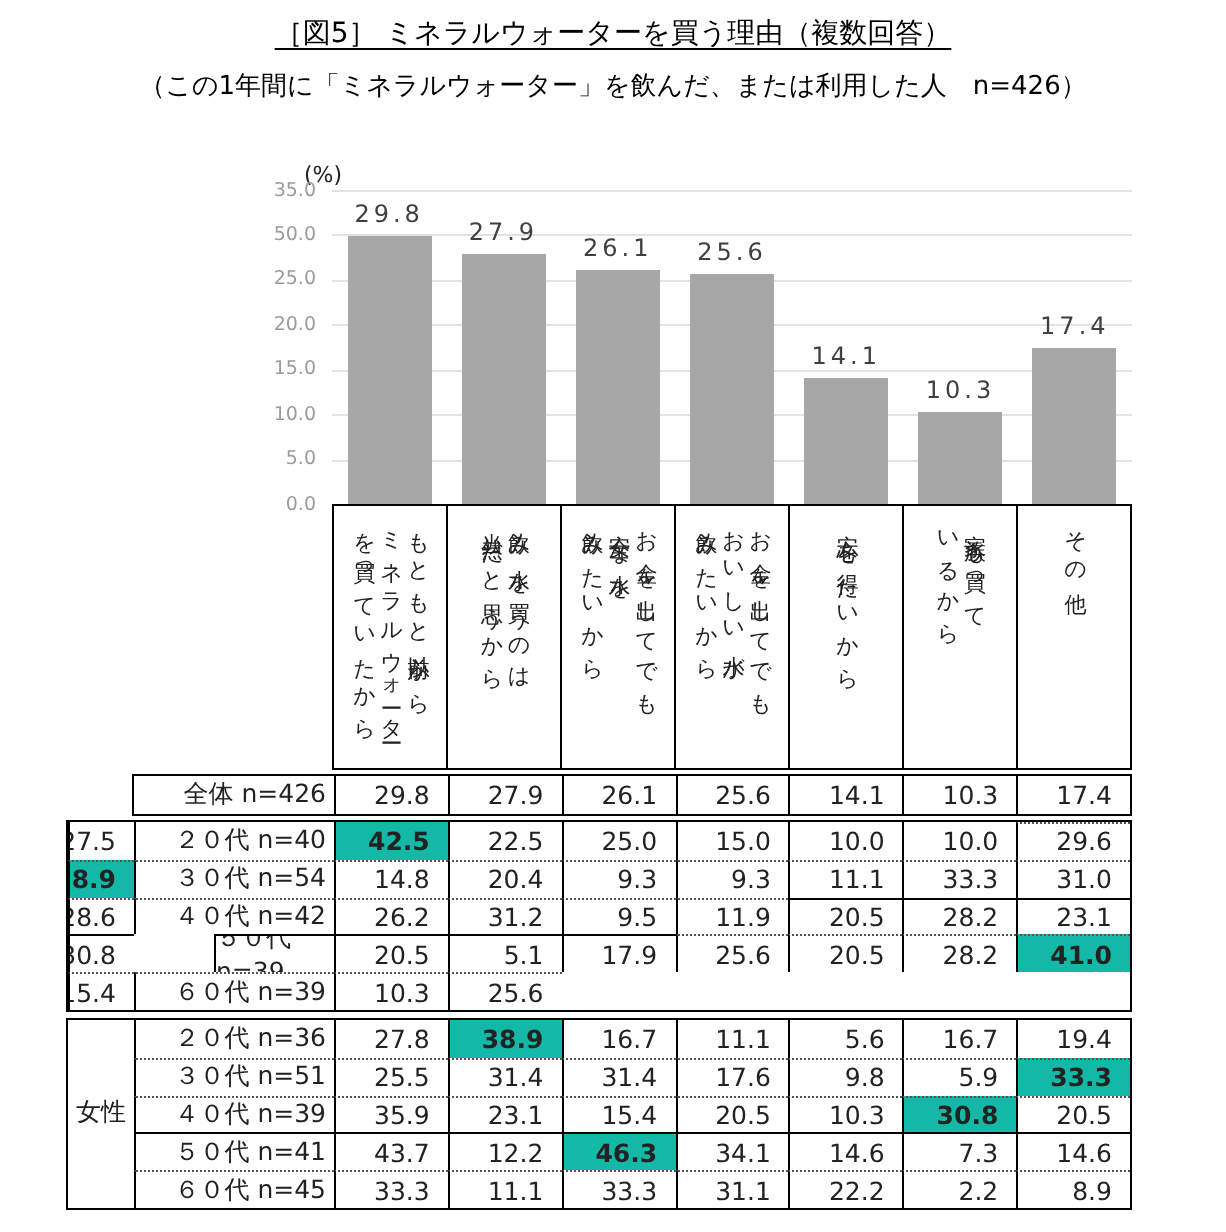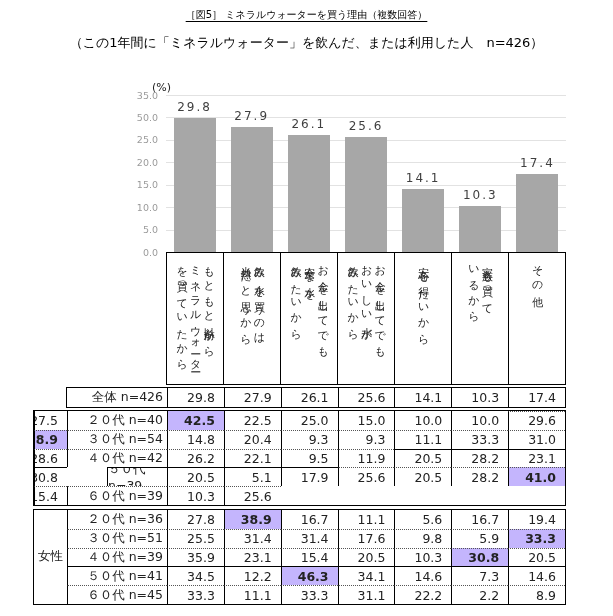--- a/index.html
+++ b/index.html
@@ -7,21 +7,21 @@
   .page {
     position: relative;
     width: 613px; height: 616px;
     background: #fff;
     font-family: "DejaVu Sans", "Liberation Sans", sans-serif;
     color: #000;
     overflow: hidden;
   }
   .title {
     position: absolute; top: 8px; left: 0; width: 613px;
-    text-align: center; font-size: 10px;
+    text-align: center; font-size: 14px;
     text-decoration: underline;
     text-underline-offset: 3px;
   }
   .subtitle {
     position: absolute; top: 34px; left: 0; width: 613px;
     text-align: center; font-size: 13px;
   }
   .unit-label {
     position: absolute; top: 81px; left: 152px;
     font-size: 11px; color: #222;
@@ -70,21 +70,21 @@
   .tbl { position: absolute; display: grid; border: 1.5px solid #000; }
   .tbl .cell {
     font-size: 12.5px; color: #222;
     display: flex; align-items: center;
     overflow: hidden;
   }
   .cell.vline { border-left: 1px solid #000; }
   .cell.value { justify-content: flex-end; padding-right: 9px; }
   .cell.rowlab { justify-content: flex-end; padding-right: 4px; }
   .cell.group { justify-content: center; }
-  .cell.hl { background: #c4b5fd; font-weight: bold; }
+  .cell.hl { background: #14b8a6; font-weight: bold; }
   .cell.sep-dotted { border-top: 1px dotted #555; }
   .cell.sep-solid  { border-top: 1px solid #000; }
   .tbl-total { left: 66px; top: 387px; width: 500px; grid-template-columns: 100px repeat(7, 1fr); grid-template-rows: 19px; }
   .tbl-block { left: 33px; width: 533px; grid-template-columns: 33px 100px repeat(7, 1fr); grid-template-rows: repeat(5, 18.8px); }
   .tbl-male   { top: 410px; }
   .tbl-female { top: 509px; }
 </style>
 </head>
 <body>
 
@@ -185,21 +185,21 @@
       <div class="cell value vline sep-dotted">14.8</div>
       <div class="cell value vline sep-dotted">20.4</div>
       <div class="cell value vline sep-dotted">9.3</div>
       <div class="cell value vline sep-dotted">9.3</div>
       <div class="cell value vline sep-dotted">11.1</div>
       <div class="cell rowlab vline sep-dotted" style="grid-area: 3 / 2;">４０代 n=42</div>
       <div class="cell value vline sep-dotted">33.3</div>
       <div class="cell value vline sep-dotted">31.0</div>
       <div class="cell value vline sep-dotted">28.6</div>
       <div class="cell value vline sep-dotted">26.2</div>
-      <div class="cell value vline sep-dotted">22.1</div>
+      <div class="cell value vline sep-dotted">31.2</div>
       <div class="cell value vline sep-dotted">9.5</div>
       <div class="cell value vline sep-dotted">11.9</div>
       <div class="cell rowlab vline sep-solid" style="grid-area: 4 / 2; margin-left: 40px;">５０代 n=39</div>
       <div class="cell value vline sep-solid">20.5</div>
       <div class="cell value vline sep-solid">28.2</div>
       <div class="cell value vline sep-solid">23.1</div>
       <div class="cell value vline sep-solid">30.8</div>
       <div class="cell value vline sep-solid">20.5</div>
       <div class="cell value vline sep-solid">5.1</div>
       <div class="cell value vline sep-solid">17.9</div>
@@ -232,21 +232,21 @@
       <div class="cell value vline hl sep-dotted">33.3</div>
       <div class="cell rowlab vline sep-dotted" style="grid-area: 3 / 2;">４０代 n=39</div>
       <div class="cell value vline sep-dotted">35.9</div>
       <div class="cell value vline sep-dotted">23.1</div>
       <div class="cell value vline sep-dotted">15.4</div>
       <div class="cell value vline sep-dotted">20.5</div>
       <div class="cell value vline sep-dotted">10.3</div>
       <div class="cell value vline hl sep-dotted">30.8</div>
       <div class="cell value vline sep-dotted">20.5</div>
       <div class="cell rowlab vline sep-solid" style="grid-area: 4 / 2;">５０代 n=41</div>
-      <div class="cell value vline sep-solid">34.5</div>
+      <div class="cell value vline sep-solid">43.7</div>
       <div class="cell value vline sep-solid">12.2</div>
       <div class="cell value vline hl sep-solid">46.3</div>
       <div class="cell value vline sep-solid">34.1</div>
       <div class="cell value vline sep-solid">14.6</div>
       <div class="cell value vline sep-solid">7.3</div>
       <div class="cell value vline sep-solid">14.6</div>
       <div class="cell rowlab vline sep-dotted" style="grid-area: 5 / 2;">６０代 n=45</div>
       <div class="cell value vline sep-dotted">33.3</div>
       <div class="cell value vline sep-dotted">11.1</div>
       <div class="cell value vline sep-dotted">33.3</div>

